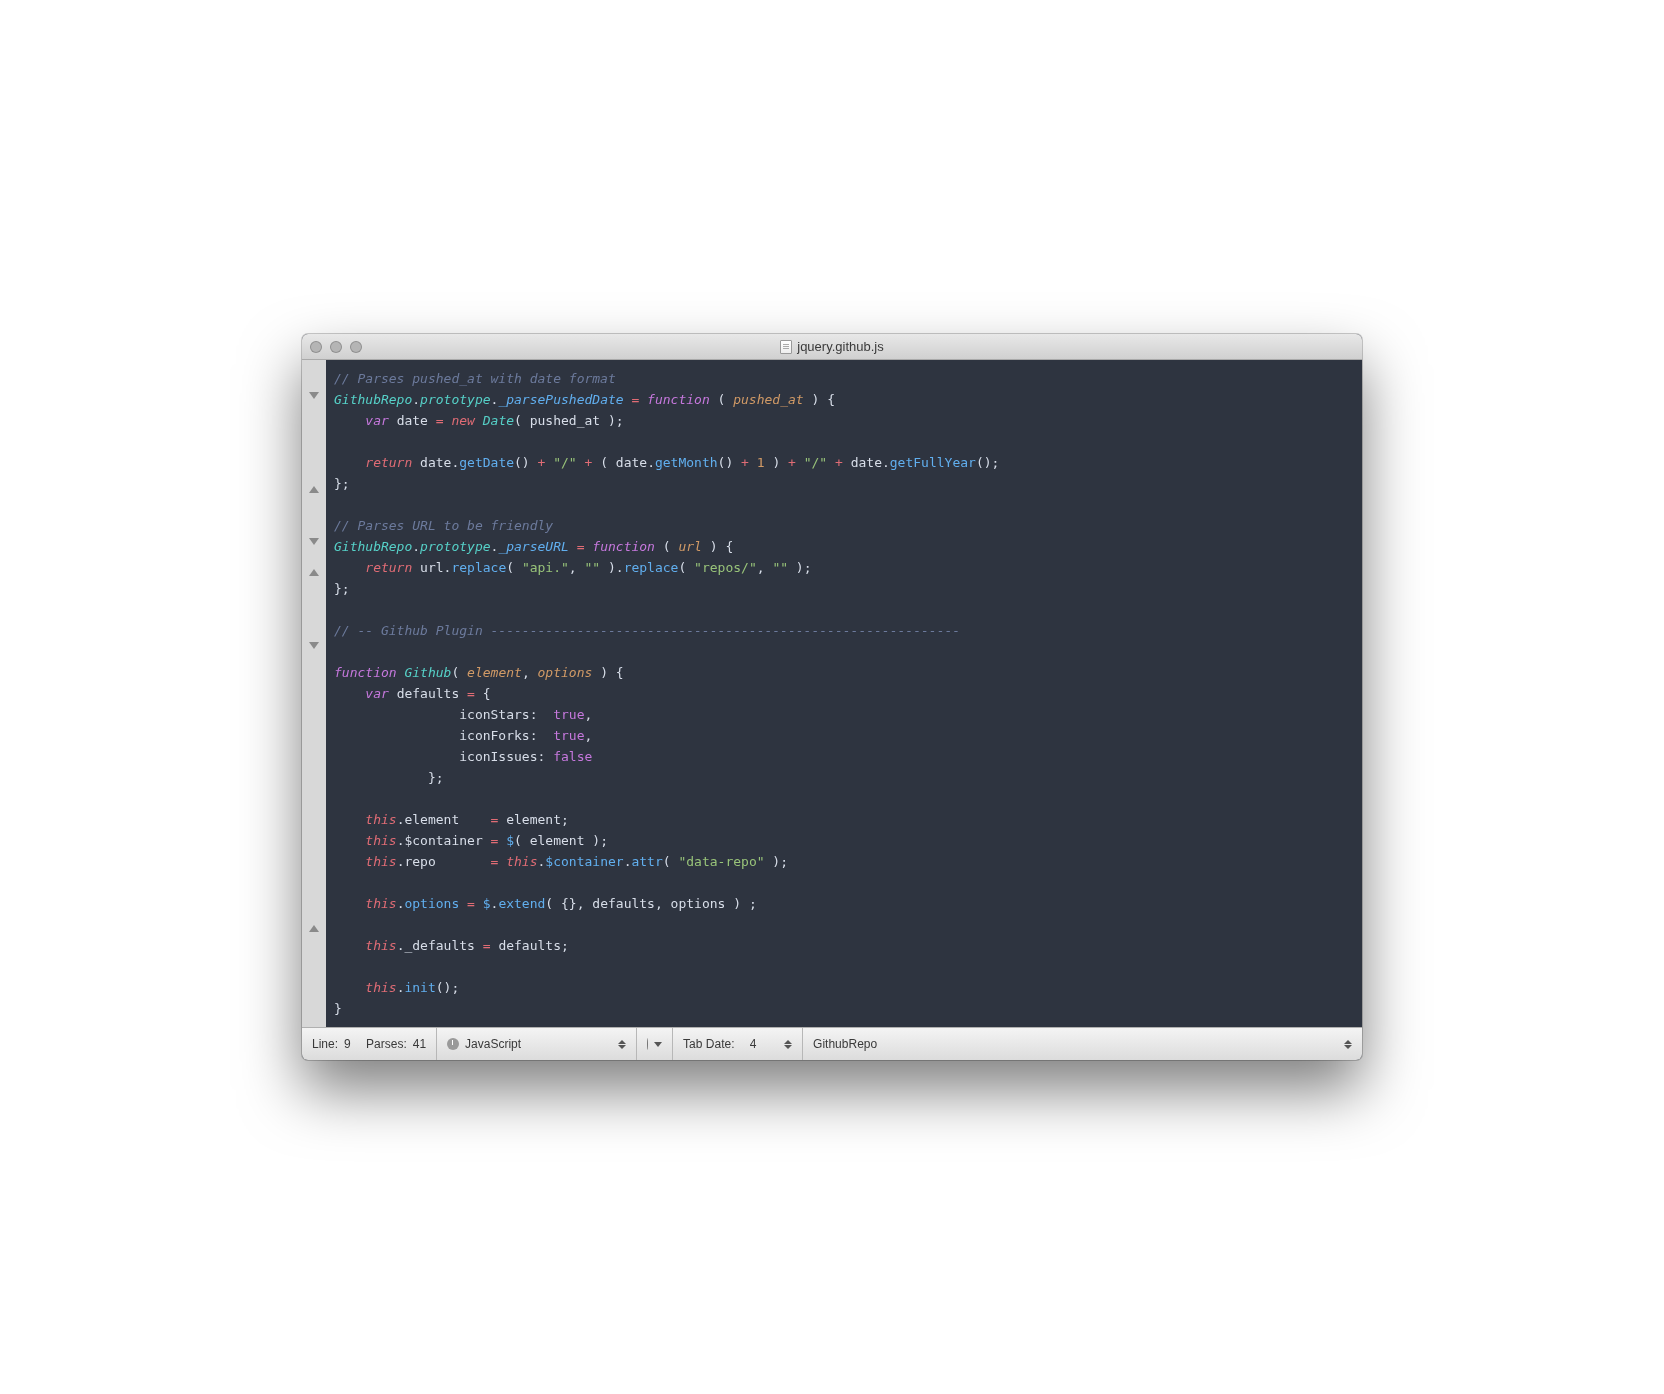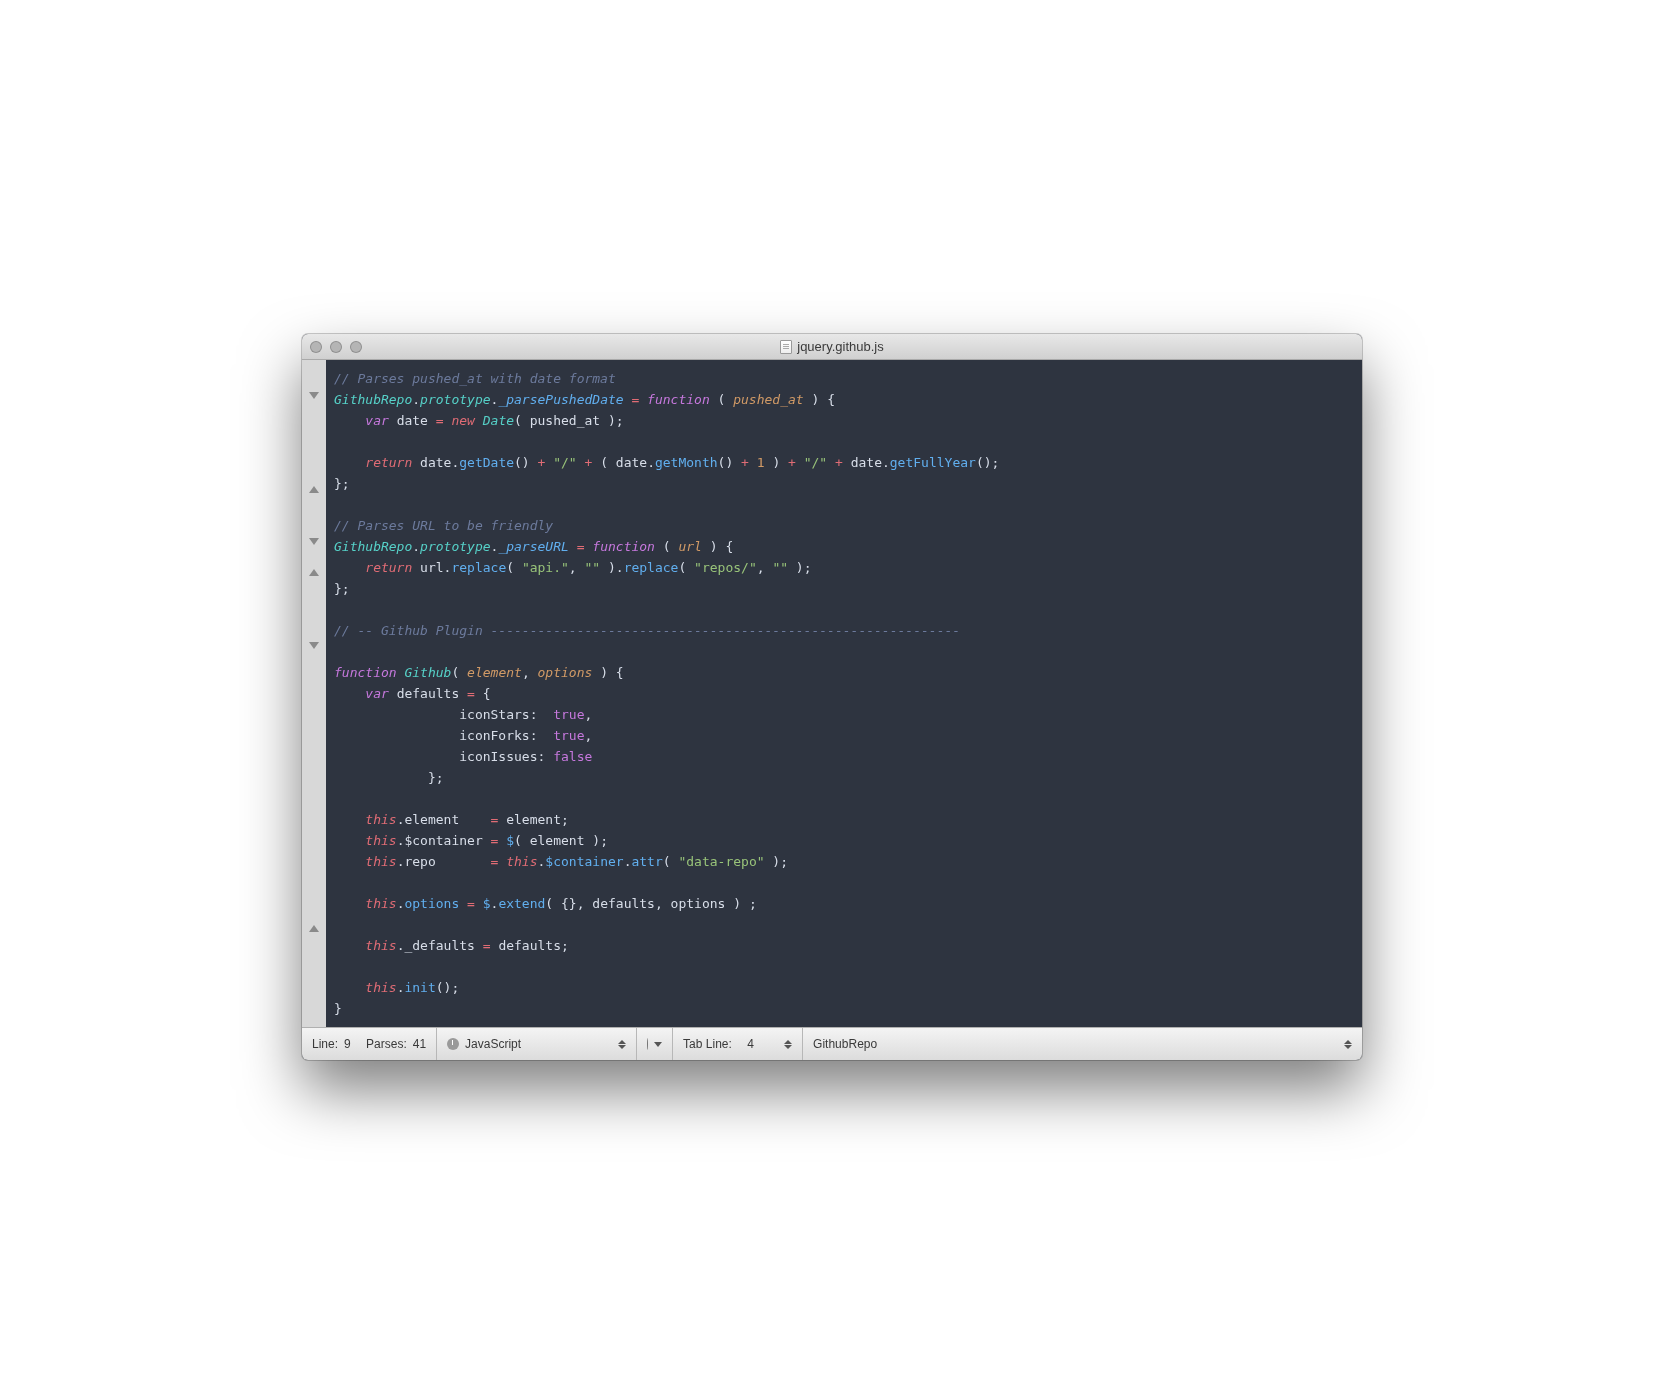--- a/index.html
+++ b/index.html
@@ -225,21 +225,21 @@
       <span class="stepper">
           <span class="su"></span>
           <span class="sd"></span>
         </span>
     </div>
     <div class="sb-seg" style="width:36px;justify-content:center">
       <span class="gear-icon"></span>
       <span class="tri-down"></span>
     </div>
     <div class="sb-seg" style="width:130px">
-      <span>Tab Line:</span>
+      <span>Tab Date:</span>
       &nbsp;
       <span>4</span>
       <span class="stepper">
           <span class="su"></span>
           <span class="sd"></span>
         </span>
     </div>
     <div class="sb-seg grow">
       <span>GithubRepo</span>
       <span class="stepper">

